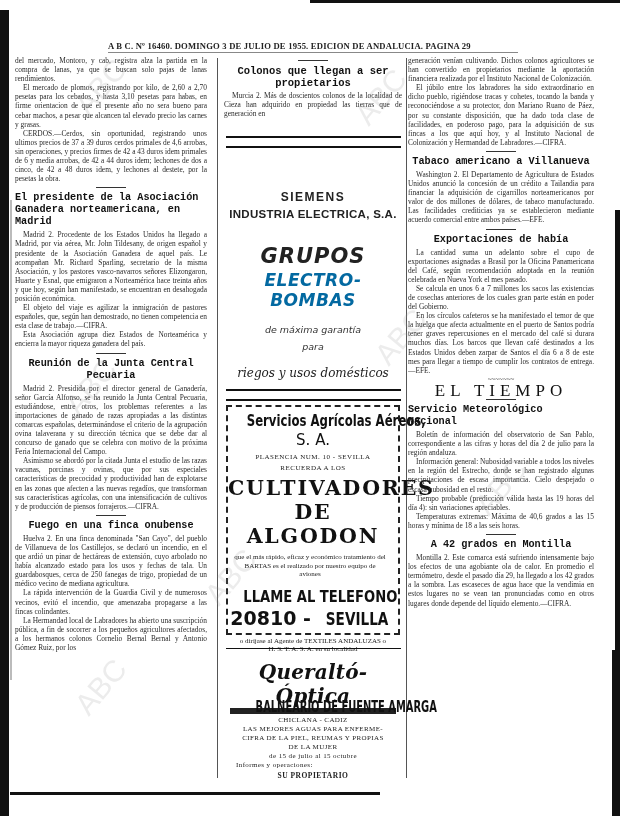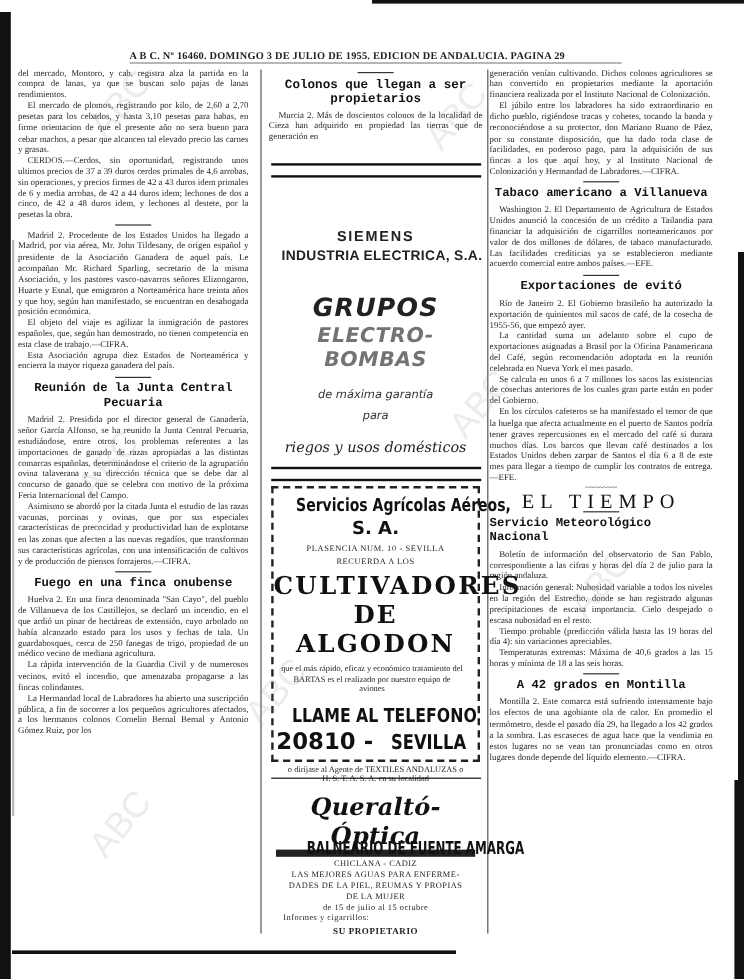--- a/index.html
+++ b/index.html
@@ -22,34 +22,34 @@
   .c3 { left:408px; width:186px; }
   .c2top { position:absolute; left:224px; top:56px; width:178px; font-size:7.4px; line-height:9.1px; text-align:justify; color:#2a2a2a; }
   .vrule { position:absolute; width:1px; background:#555; }
   .h { font-weight:bold; font-size:10.2px; line-height:12px; text-align:center; margin:4px 0 2px 0; color:#111; text-indent:0 !important;font-family:Liberation Mono, monospace; }
   .h.left { text-align:left; }
   .sep { width:30px; height:1px; background:#333; margin:4px auto 3px auto; }
 
   
   .ad-siemens { position:absolute; left:224px; top:160px; width:178px; height:175px; text-align:center; }
   .ad-siemens .brand { font-family:"Liberation Sans", sans-serif; font-weight:bold; font-size:12px; letter-spacing:1.5px; margin-top:30px; color:#222; }
-  .ad-siemens .company { font-family:"Liberation Sans", sans-serif; font-weight:bold; font-size:11.5px; letter-spacing:0.3px; margin-top:4px; color:#222;text-align:right; }
+  .ad-siemens .company { font-family:"Liberation Sans", sans-serif; font-weight:bold; font-size:11.5px; letter-spacing:0.3px; margin-top:4px; color:#222; }
   .ad-siemens .prod1 { font-family:"DejaVu Sans", sans-serif; font-style:italic; font-weight:bold; font-size:21px; margin-top:24px; color:#222; letter-spacing:1px; }
-  .ad-siemens .prod2 { font-family:"DejaVu Sans", sans-serif; font-style:italic; font-weight:bold; font-size:17px; margin-top:2px; color:#737373; letter-spacing:0.5px; }
+  .ad-siemens .prod2 { font-family:"DejaVu Sans", sans-serif; font-style:italic; font-weight:bold; font-size:17px; margin-top:2px; color:#0369a1; letter-spacing:0.5px; }
   .ad-siemens .sub1 { font-family:"DejaVu Sans", sans-serif; font-style:italic; font-size:9.5px; margin-top:14px; color:#333; }
   .ad-siemens .sub2 { font-family:"DejaVu Sans", sans-serif; font-style:italic; font-size:9.5px; margin-top:6px; color:#333; }
   .ad-siemens .sub3 { font-family:"DejaVu Serif", serif; font-style:italic; font-size:12px; margin-top:14px; color:#222; }
 
   .double-rule { position:absolute; left:226px; width:175px; }
   .double-rule div { height:2px; background:#111; margin-bottom:8px; }
 
   
   .ad-servicios { position:absolute; left:226px; top:405px; width:174px; height:230px; border:2px dashed #222; box-sizing:border-box; text-align:center; }
   .ad-servicios .name { font-family:"DejaVu Sans", sans-serif; font-weight:bold; font-size:15px; line-height:17px; margin-top:6px; color:#111; transform:scaleX(0.78); transform-origin:center; white-space:nowrap; }
-  .ad-servicios .sa { font-family:"DejaVu Sans", sans-serif; font-weight:bold; font-size:15px; margin-top:1px; color:#111; }
+  .ad-servicios .sa { font-family:"DejaVu Sans", sans-serif; font-weight:normal; font-size:15px; margin-top:1px; color:#111; }
   .ad-servicios .addr { font-size:7px; letter-spacing:0.5px; margin-top:4px; color:#222; }
   .ad-servicios .rec { font-size:7px; letter-spacing:0.5px; margin-top:3px; color:#222; }
   .ad-servicios .big { font-family:"DejaVu Serif", serif; font-weight:bold; font-size:20.5px; letter-spacing:1.8px; line-height:24px; color:#111; }
   .ad-servicios .big1 { margin-top:4px; }
   .ad-servicios .desc { font-size:7px; line-height:8.5px; margin:5px 12px 0 6px; color:#222; }
   .ad-servicios .call { font-family:"DejaVu Sans", sans-serif; font-weight:bold; font-size:16px; margin-top:8px; color:#111; transform:scaleX(0.82); white-space:nowrap; }
   .ad-servicios .phone { font-family:"DejaVu Sans", sans-serif; font-weight:bold; font-size:19px; margin-top:1px; color:#111; white-space:nowrap; }
   .ad-servicios .phone .city { transform:scaleX(0.8); display:inline-block; font-size:17px; }
   .ad-servicios .foot { font-size:7px; line-height:8.5px; margin:8px 8px 0 8px; color:#222; }
 
@@ -82,20 +82,21 @@
 <div class="header-rule"></div>
 
 <div class="vrule" style="left:217px; top:58px; height:720px;"></div>
 <div class="vrule" style="left:406px; top:58px; height:720px;"></div>
 
 <div class="col c1">
   <p class="noind">del mercado, Montoro, y cab, registra alza la partida en la compra de lanas, ya que se buscan solo pajas de lanas rendimientos.</p>
   <p>El mercado de plomos, registrando por kilo, de 2,60 a 2,70 pesetas para los cebados, y hasta 3,10 pesetas para habas, en firme orientacion de que el presente año no sera bueno para cebar machos, a pesar que alcancen tal elevado precio las carnes y grasas.</p>
   <p>CERDOS.—Cerdos, sin oportunidad, registrando unos ultimos precios de 37 a 39 duros cerdos primales de 4,6 arrobas, sin operaciones, y precios firmes de 42 a 43 duros idem primales de 6 y media arrobas, de 42 a 44 duros idem; lechones de dos a cinco, de 42 a 48 duros idem, y lechones al destete, por la pesetas la obra.</p>
   <div class="sep"></div>
+  <div class="h left">El presidente de la Asociación Ganadera norteamericana, en Madrid</div>
   <p>Madrid 2. Procedente de los Estados Unidos ha llegado a Madrid, por via aérea, Mr. John Tildesany, de origen español y presidente de la Asociación Ganadera de aquel país. Le acompañan Mr. Richard Sparling, secretario de la misma Asociación, y los pastores vasco-navarros señores Elizongaron, Huarte y Esnal, que emigraron a Norteamérica hace treinta años y que hoy, según han manifestado, se encuentran en desahogada posición económica.</p>
   <p>El objeto del viaje es agilizar la inmigración de pastores españoles, que, según han demostrado, no tienen competencia en esta clase de trabajo.—CIFRA.</p>
   <p>Esta Asociación agrupa diez Estados de Norteamérica y encierra la mayor riqueza ganadera del país.</p>
   <div class="sep"></div>
   <div class="h">Reunión de la Junta Central Pecuaria</div>
   <p>Madrid 2. Presidida por el director general de Ganadería, señor García Alfonso, se ha reunido la Junta Central Pecuaria, estudiándose, entre otros, los problemas referentes a las importaciones de ganado de razas apropiadas a las distintas comarcas españolas, determinándose el criterio de la agrupación ovina talaverana y su dirección técnica que se debe dar al concurso de ganado que se celebra con motivo de la próxima Feria Internacional del Campo.</p>
   <p>Asimismo se abordó por la citada Junta el estudio de las razas vacunas, porcinas y ovinas, que por sus especiales características de precocidad y productividad han de explotarse en las zonas que afecten a las nuevas regadíos, que transforman sus características agrícolas, con una intensificación de cultivos y de producción de piensos forrajeros.—CIFRA.</p>
   <div class="sep"></div>
   <div class="h">Fuego en una finca onubense</div>
   <p>Huelva 2. En una finca denominada "San Cayo", del pueblo de Villanueva de los Castillejos, se declaró un incendio, en el que ardió un pinar de hectáreas de extensión, cuyo arbolado no había alcanzado estado para los usos y fechas de tala. Un guardabosques, cerca de 250 fanegas de trigo, propiedad de un médico vecino de mediana agricultura.</p>
@@ -148,36 +149,35 @@
 
 <div class="ad-optica">
   <div class="logo">Queraltó-Óptica</div>
   <div class="strip"></div>
 </div>
 
 <div class="ad-balneario">
   <div class="title">BALNEARIO DE FUENTE AMARGA</div>
   <div class="l">CHICLANA - CADIZ</div>
   <div class="l">LAS MEJORES AGUAS PARA ENFERME-</div>
-  <div class="l">DADES DE LA PIEL, REUMAS Y PROPIAS</div>
+  <div class="l">CIFRA DE LA PIEL, REUMAS Y PROPIAS</div>
   <div class="l">DE LA MUJER</div>
   <div class="l">de 15 de julio al 15 octubre</div>
-  <div class="l left">Informes y cigarrillos:</div>
+  <div class="l left">Informes y operaciones:</div>
   <div class="l owner">SU PROPIETARIO</div>
 </div>
 
 <div class="col c3">
   <p class="noind">generación venían cultivando. Dichos colonos agricultores se han convertido en propietarios mediante la aportación financiera realizada por el Instituto Nacional de Colonización.</p>
   <p>El júbilo entre los labradores ha sido extraordinario en dicho pueblo, rigiéndose tracas y cohetes, tocando la banda y reconociéndose a su protector, don Mariano Ruano de Páez, por su constante disposición, que ha dado toda clase de facilidades, en poderoso pago, para la adquisición de sus fincas a los que aquí hoy, y al Instituto Nacional de Colonización y Hermandad de Labradores.—CIFRA.</p>
   <div class="sep"></div>
   <div class="h">Tabaco americano a Villanueva</div>
   <p>Washington 2. El Departamento de Agricultura de Estados Unidos anunció la concesión de un crédito a Tailandia para financiar la adquisición de cigarrillos norteamericanos por valor de dos millones de dólares, de tabaco manufacturado. Las facilidades crediticias ya se establecieron mediante acuerdo comercial entre ambos países.—EFE.</p>
   <div class="sep"></div>
-  <div class="h">Exportaciones de evitó</div>
-  <p>Río de Janeiro 2. El Gobierno brasileño ha autorizado la exportación de quinientos mil sacos de café, de la cosecha de 1955-56, que empezó ayer.</p>
+  <div class="h">Exportaciones de había</div>
   <p>La cantidad suma un adelanto sobre el cupo de exportaciones asignadas a Brasil por la Oficina Panamericana del Café, según recomendación adoptada en la reunión celebrada en Nueva York el mes pasado.</p>
   <p>Se calcula en unos 6 a 7 millones los sacos las existencias de cosechas anteriores de los cuales gran parte están en poder del Gobierno.</p>
   <p>En los círculos cafeteros se ha manifestado el temor de que la huelga que afecta actualmente en el puerto de Santos podría tener graves repercusiones en el mercado del café si durara muchos días. Los barcos que llevan café destinados a los Estados Unidos deben zarpar de Santos el día 6 a 8 de este mes para llegar a tiempo de cumplir los contratos de entrega.—EFE.</p>
   <div class="wavy">~~~~~~~</div>
   <div class="tiempo">EL TIEMPO</div>
   <div class="sep"></div>
   <div class="h left">Servicio Meteorológico Nacional</div>
   <p>Boletín de información del observatorio de San Pablo, correspondiente a las cifras y horas del día 2 de julio para la región andaluza.</p>
   <p>Información general: Nubosidad variable a todos los niveles en la región del Estrecho, donde se han registrado algunas precipitaciones de escasa importancia. Cielo despejado o escasa nubosidad en el resto.</p>
   <p>Tiempo probable (predicción válida hasta las 19 horas del día 4): sin variaciones apreciables.</p>

